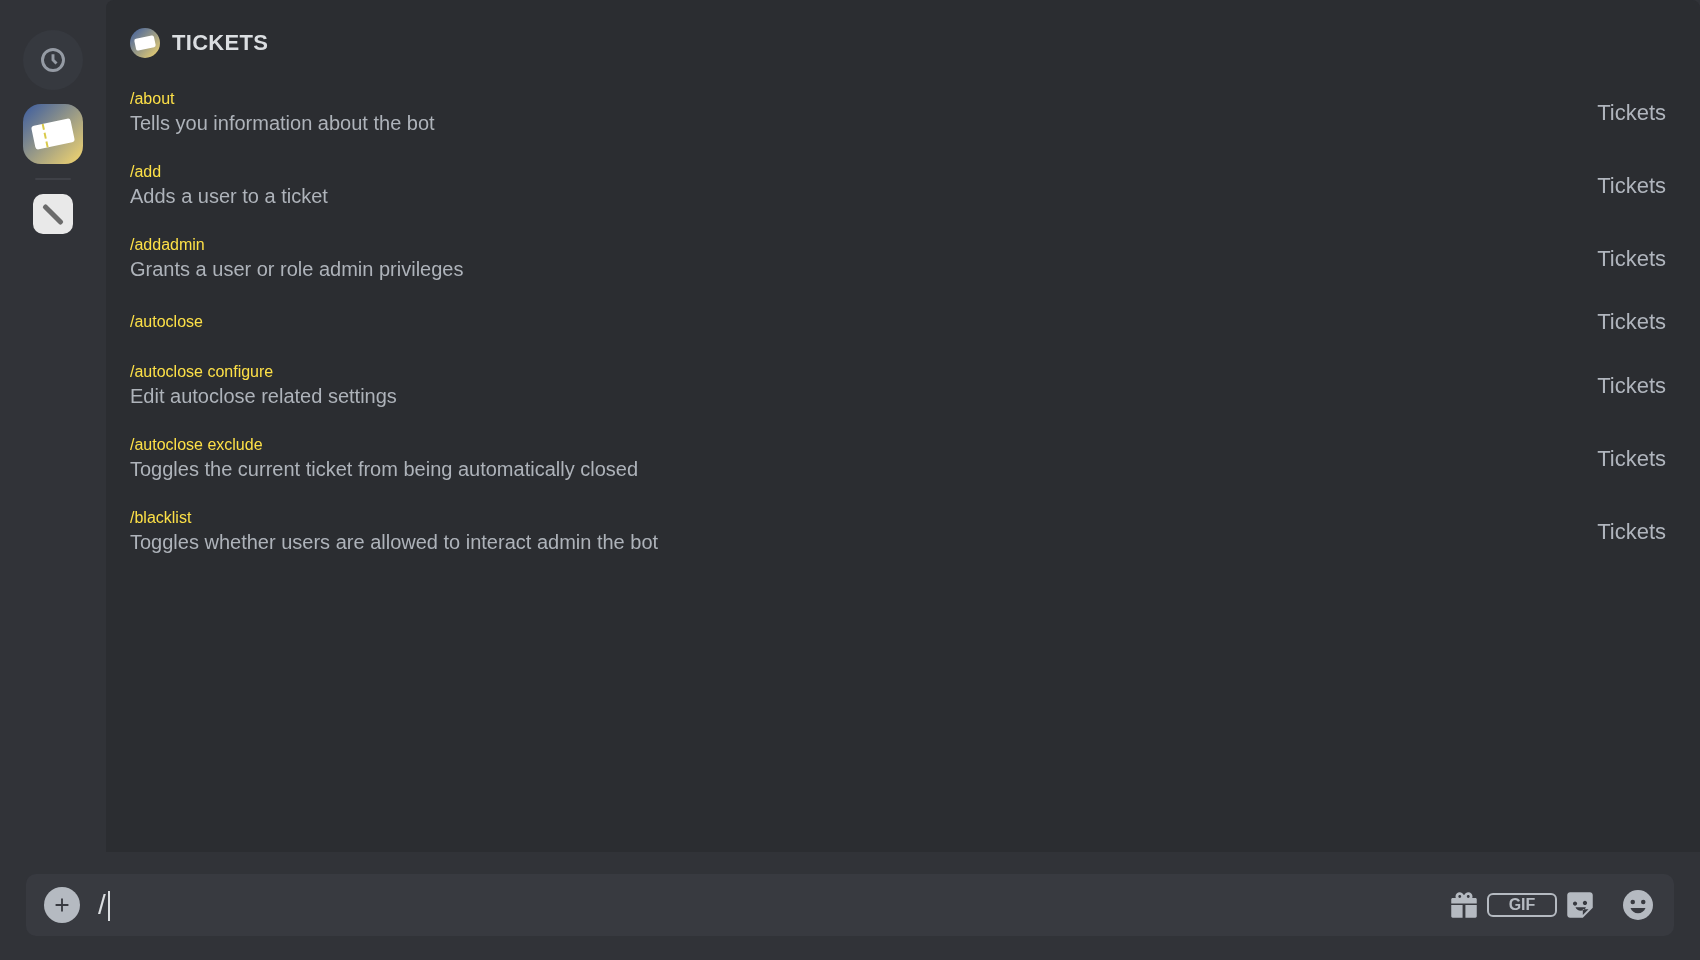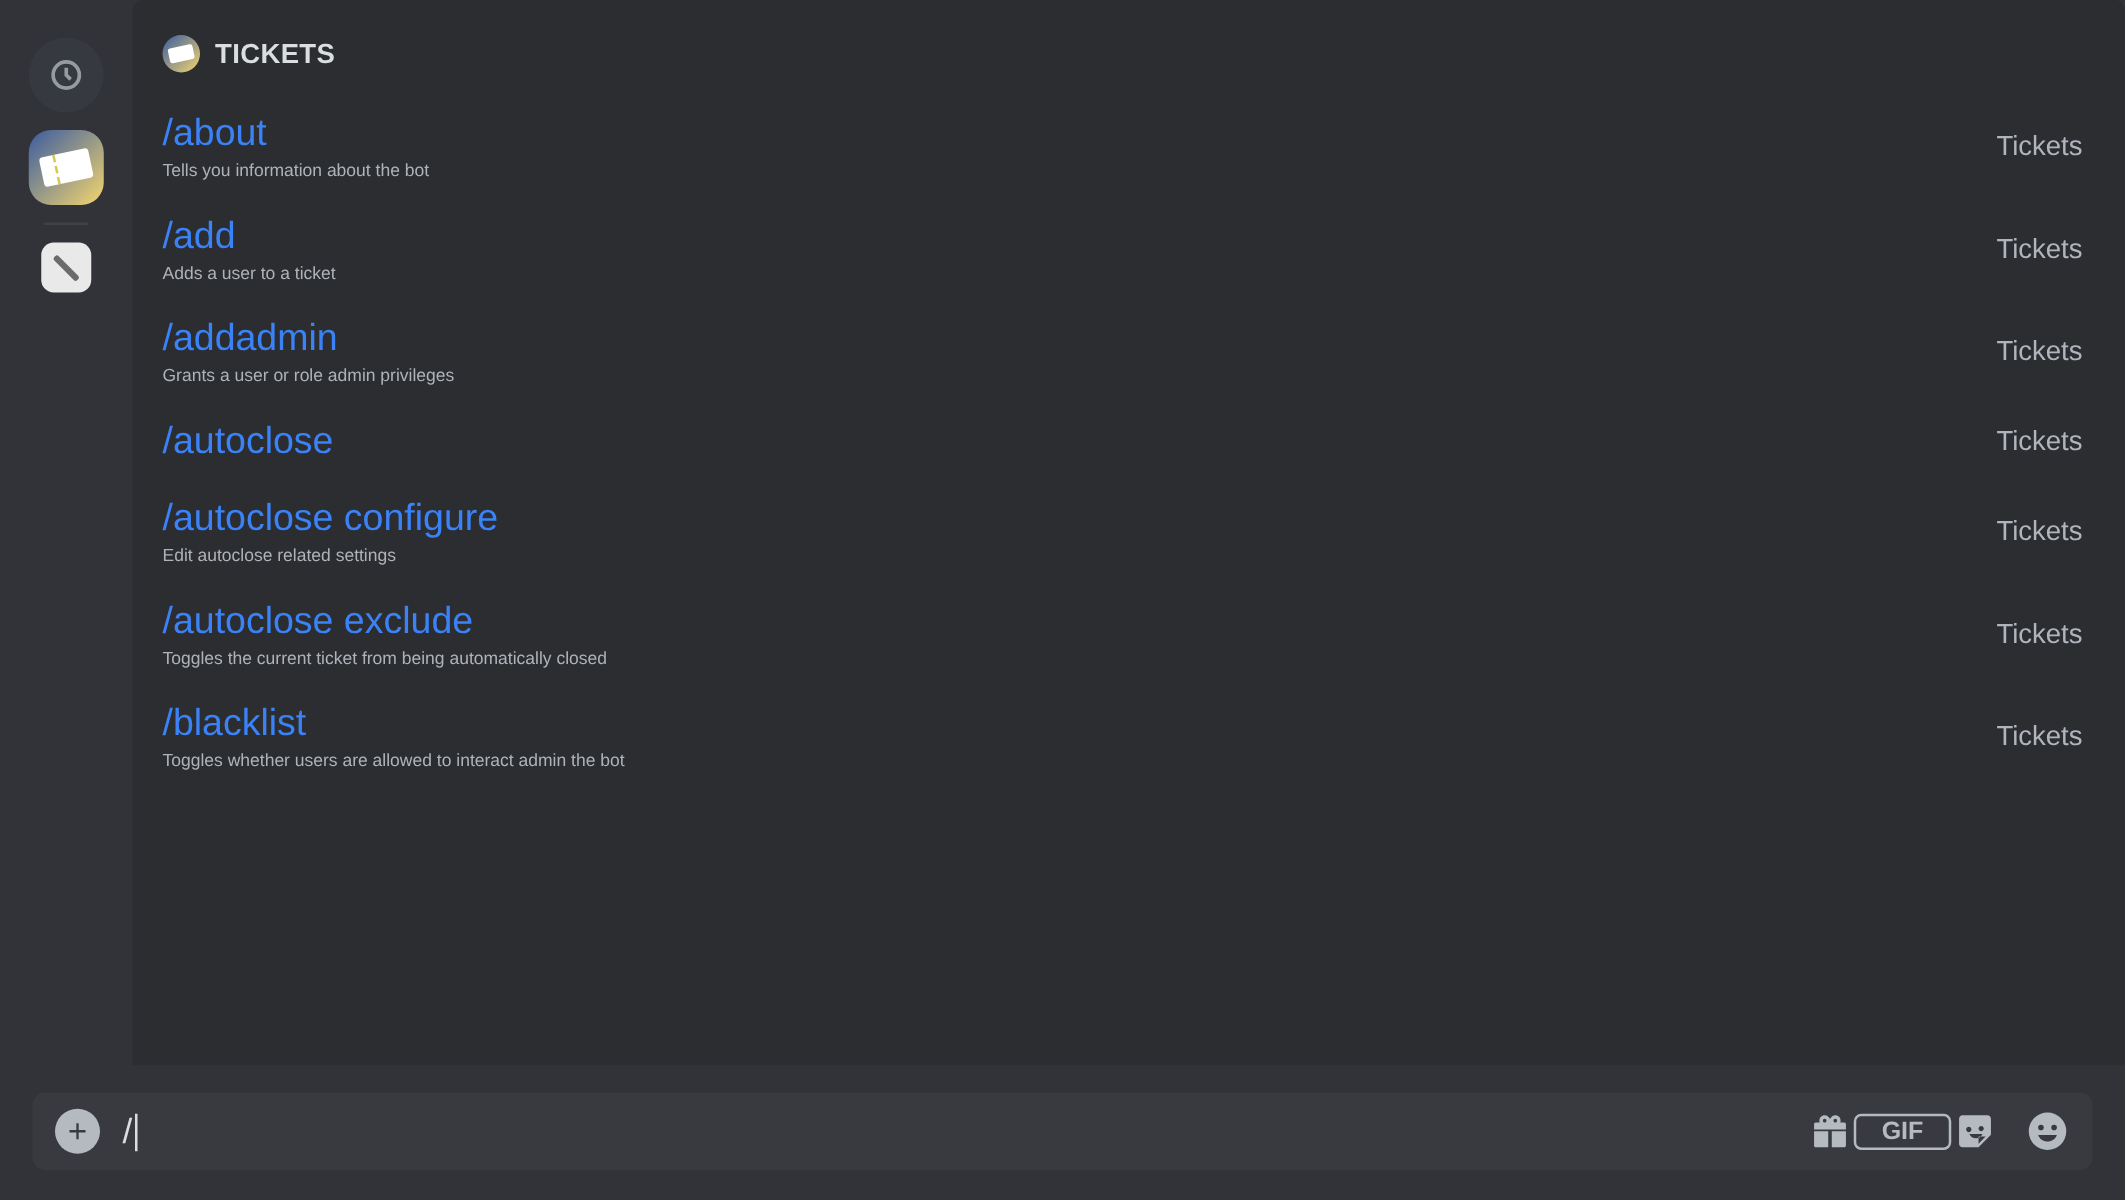--- a/index.html
+++ b/index.html
@@ -148,26 +148,26 @@
       align-items: center;
       padding: 14px 34px 14px 24px;
       cursor: pointer;
     }
     .cmd-left {
       display: flex;
       flex-direction: column;
       gap: 4px;
     }
     .cmd-name {
-      font-size: 30px;
+      font-size: 16px;
       font-weight: 500;
-      color: #3b82f6;
+      color: #fde047;
     }
     .cmd-desc {
-      font-size: 14px;
+      font-size: 20px;
       color: #aeb3ba;
       font-weight: 400;
     }
     .cmd-source {
       font-size: 22px;
       color: #b0b5bd;
     }
     .inputbar {
       position: absolute;
       left: 26px;
@@ -221,21 +221,21 @@
       width: 36px;
       height: 36px;
       display: flex;
       align-items: center;
       justify-content: center;
       cursor: pointer;
       color: #b5bac1;
     }
     .gif-btn {
       font-weight: 800;
-      font-size: 20px;
+      font-size: 16px;
       color: #b5bac1;
       border: 2.5px solid #b5bac1;
       border-radius: 6px;
       padding: 1px 20px;
     }
   </style>
 </head>
 <body>
 
 <div class="sidebar-rail">

